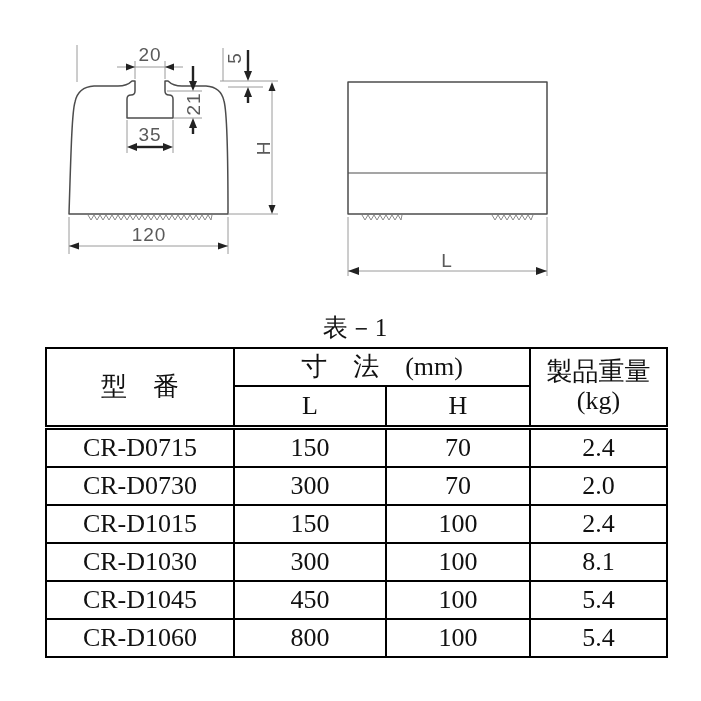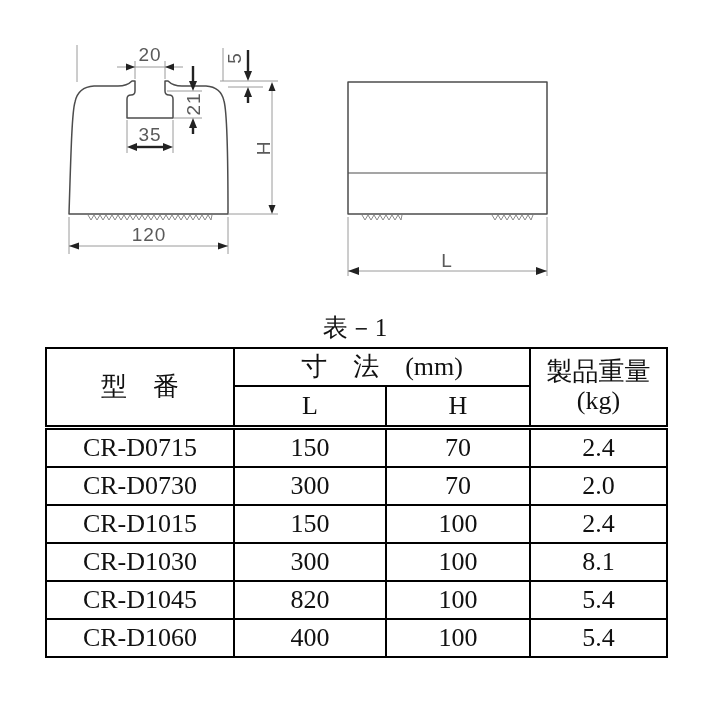--- a/index.html
+++ b/index.html
@@ -180,25 +180,25 @@
         <td>2.4</td>
       </tr>
       <tr>
         <td>CR-D1030</td>
         <td>300</td>
         <td>100</td>
         <td>8.1</td>
       </tr>
       <tr>
         <td>CR-D1045</td>
-        <td>820</td>
+        <td>450</td>
         <td>100</td>
         <td>5.4</td>
       </tr>
       <tr>
         <td>CR-D1060</td>
-        <td>400</td>
+        <td>800</td>
         <td>100</td>
         <td>5.4</td>
       </tr>
     </tbody>
   </table>
 </div>
 
 </body></html>

